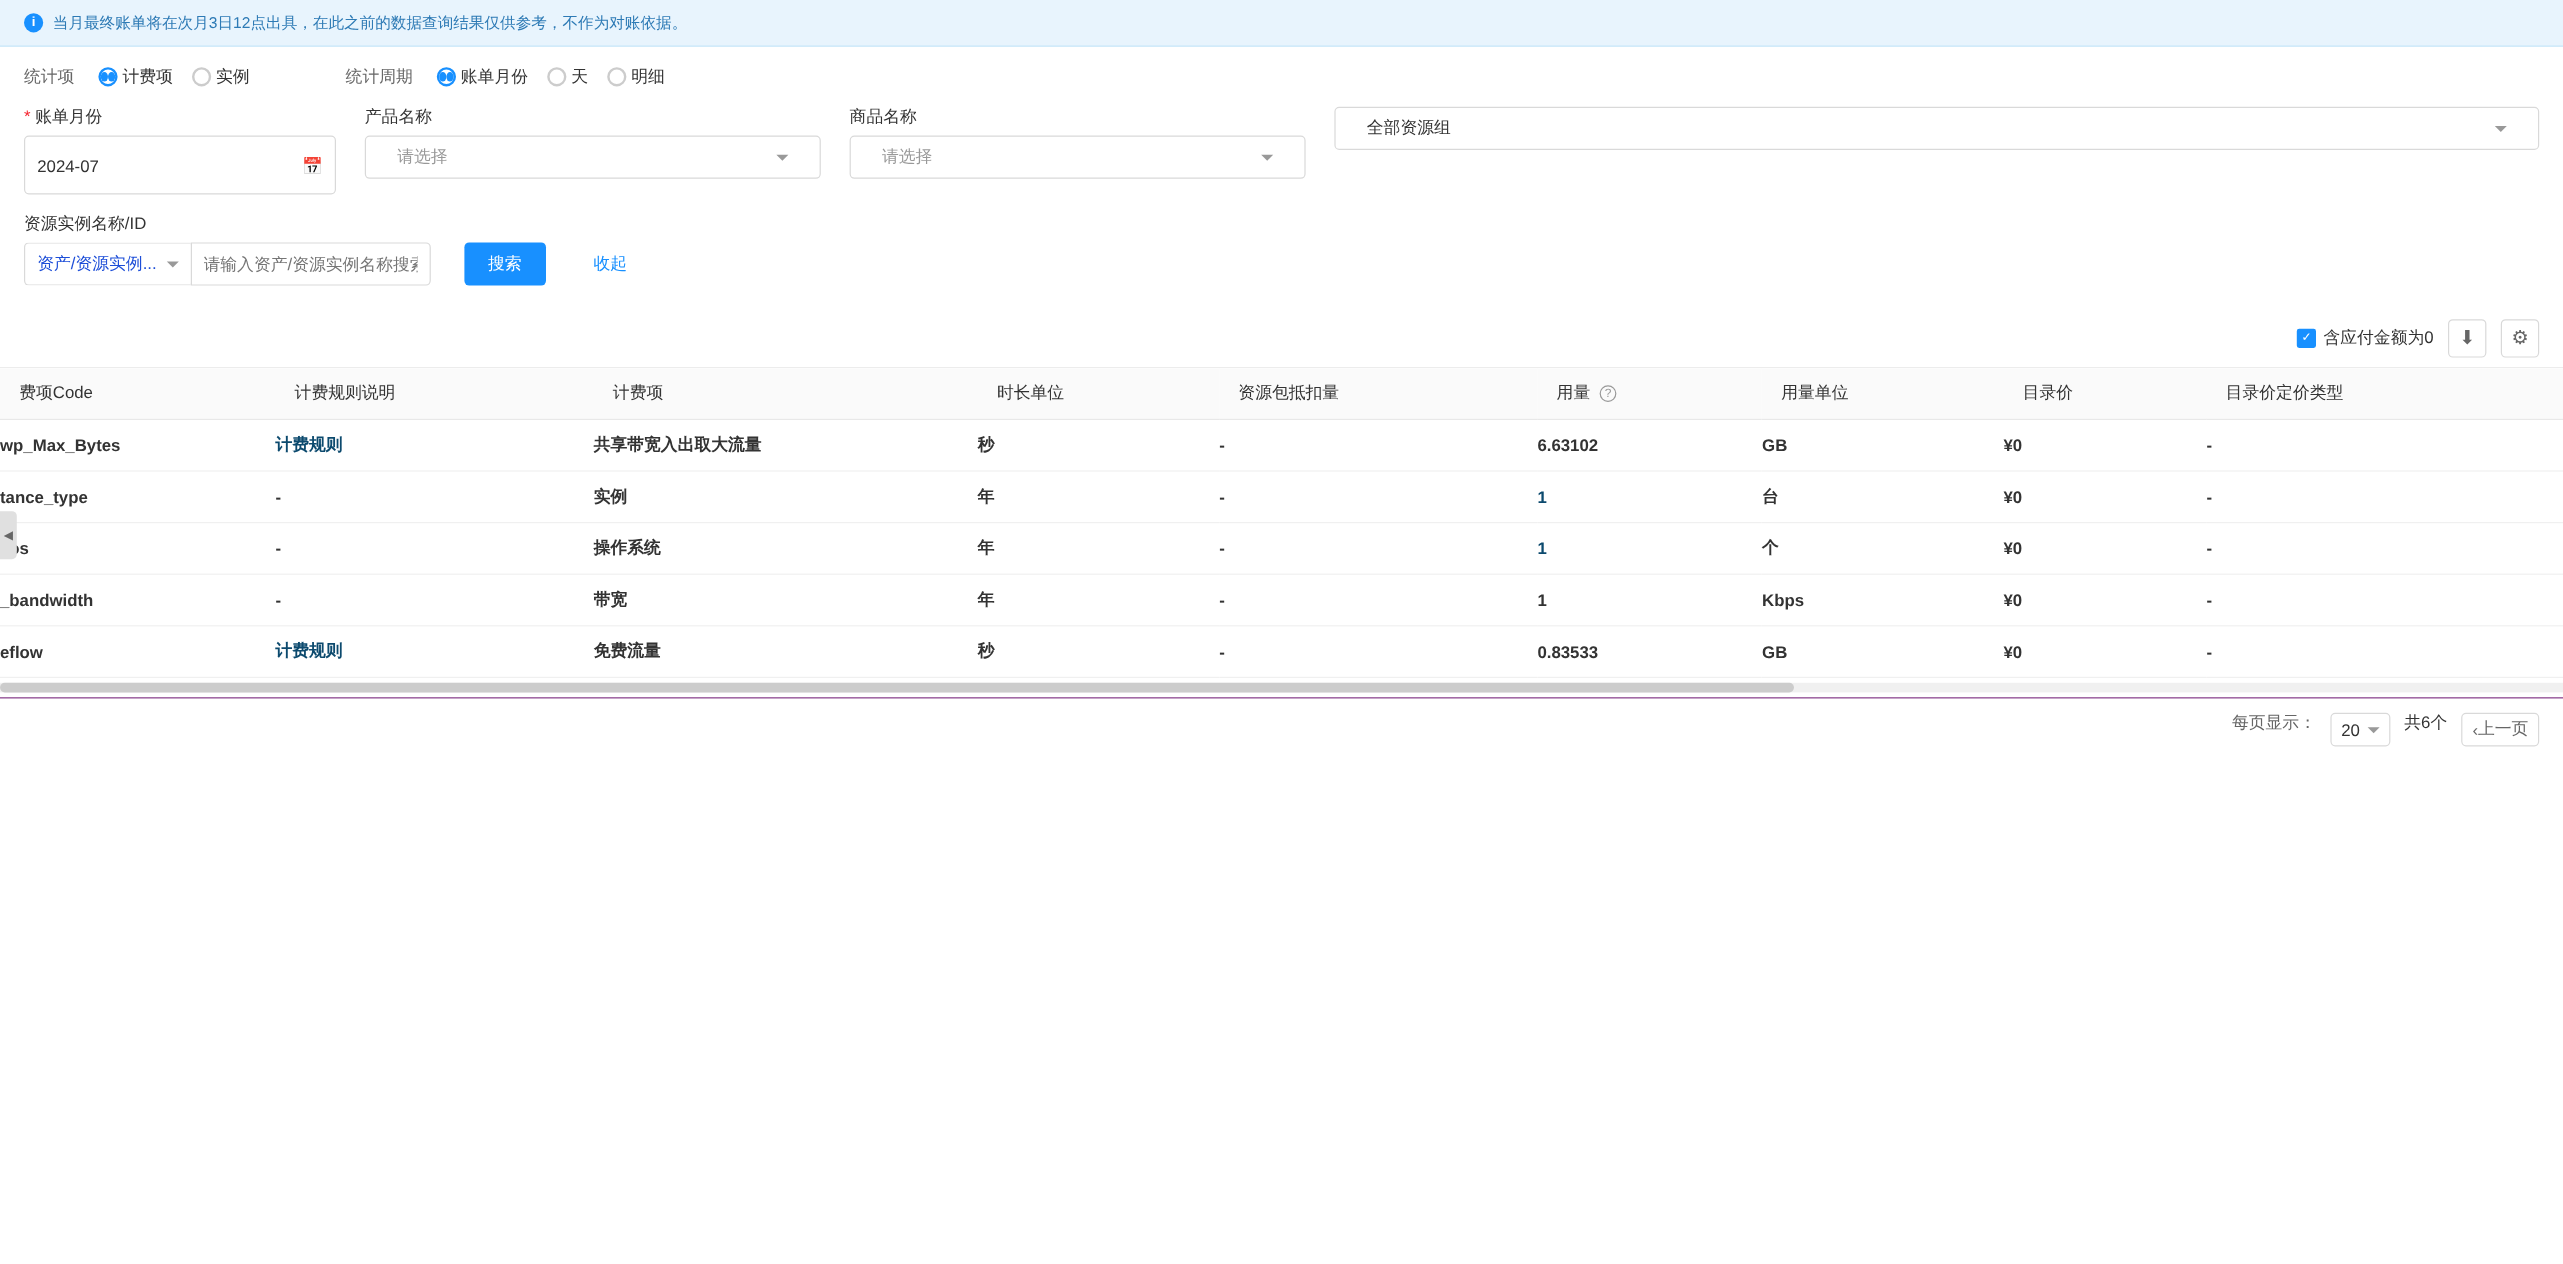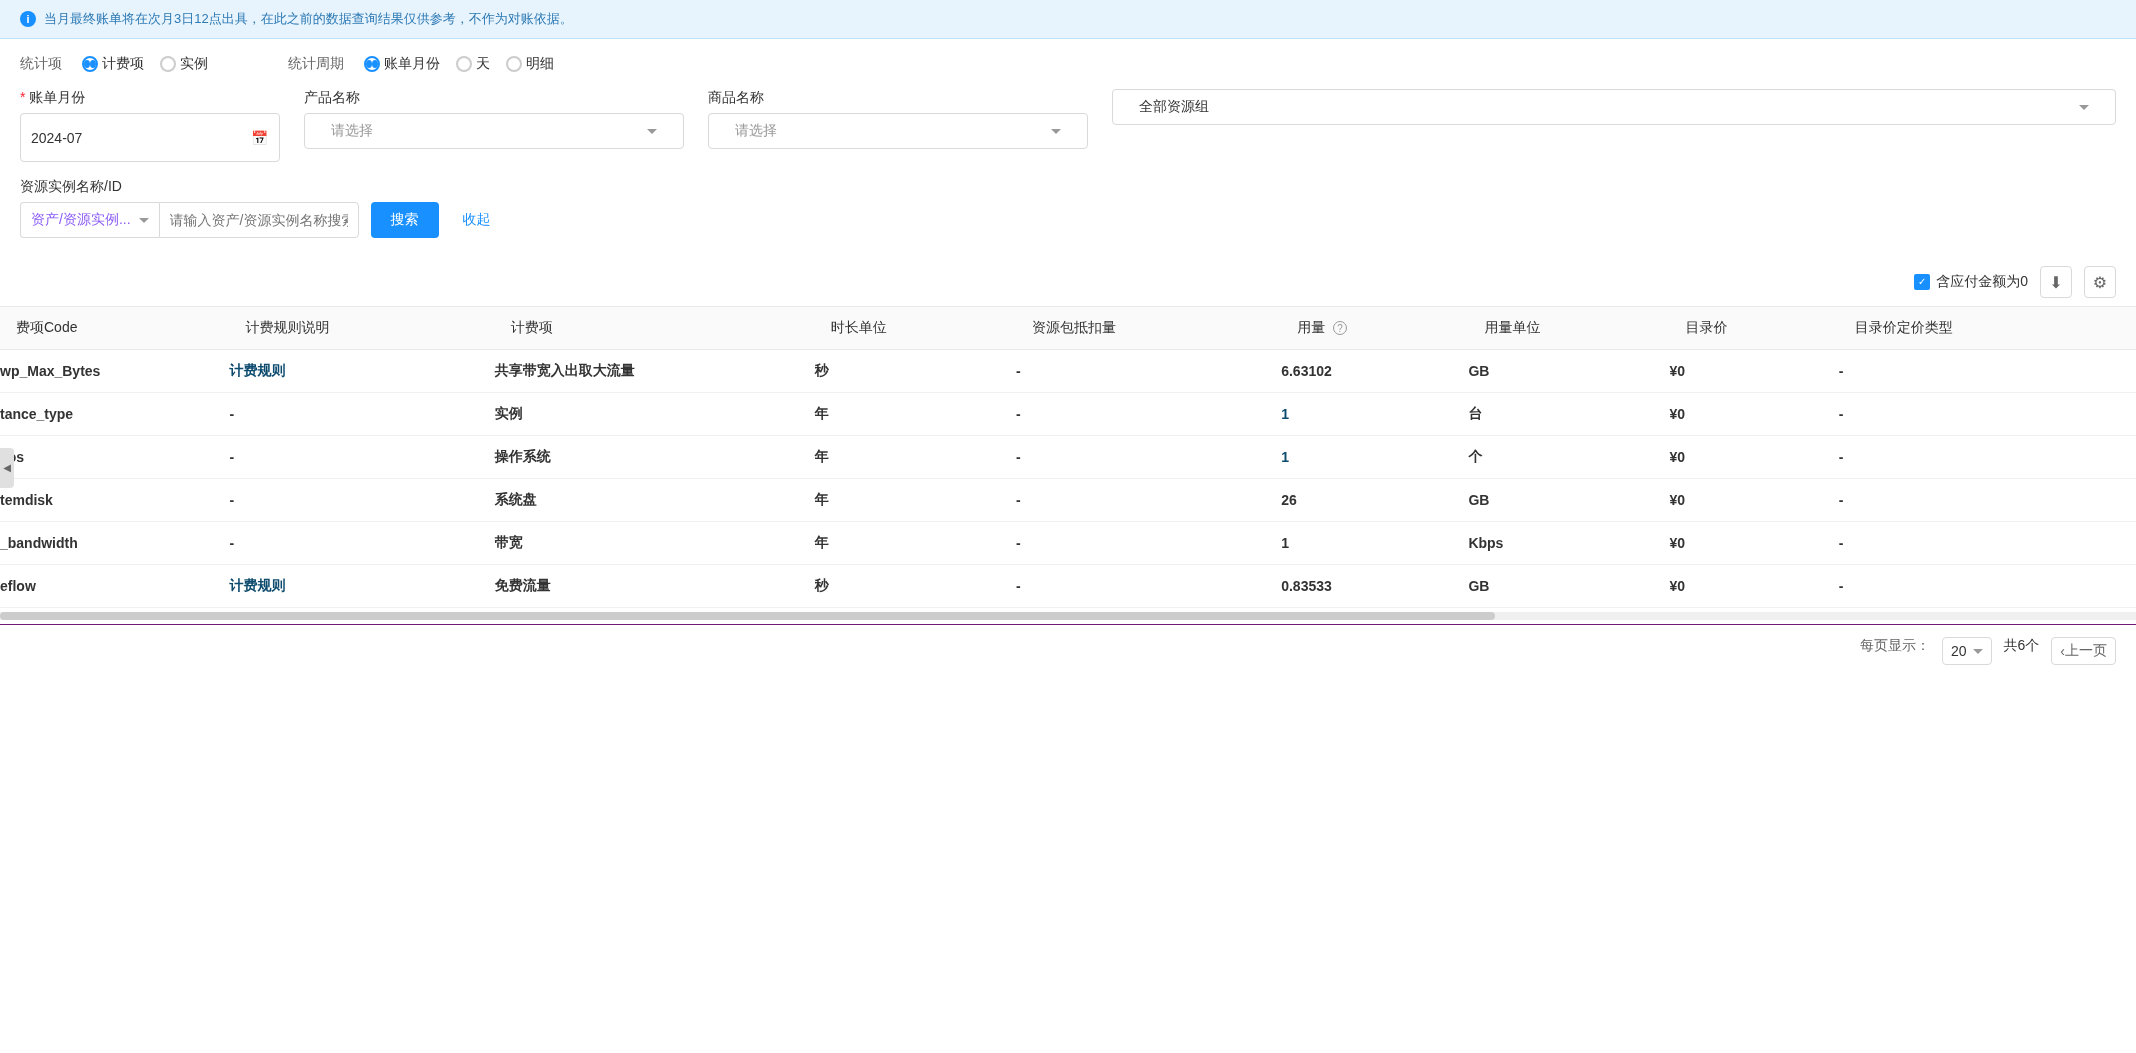--- a/index.html
+++ b/index.html
@@ -136,21 +136,21 @@
       border-left: 5px solid transparent;
       border-right: 5px solid transparent;
       border-top: 5px solid #999;
       flex-shrink: 0;
     }
 
     
     .resource-row {
       display: flex;
       align-items: flex-end;
-      gap: 12px;
+      gap: 28px;
       margin-bottom: 20px;
     }
 
     .resource-field-group {
       display: flex;
       flex-direction: column;
       gap: 6px;
     }
 
     .resource-input-row {
@@ -159,21 +159,21 @@
       gap: 0;
     }
 
     .resource-type-select {
       height: 36px;
       border: 1px solid #d9d9d9;
       border-right: none;
       border-radius: 4px 0 0 4px;
       padding: 0 10px;
       font-size: 14px;
-      color: #8b5cf6;
+      color: #1d4ed8;
       background: #fff;
       display: flex;
       align-items: center;
       gap: 8px;
       cursor: pointer;
       white-space: nowrap;
     }
 
     .resource-search-input {
       height: 36px;
@@ -532,35 +532,20 @@
       <td>年</td>
       <td>-</td>
       <td>
         <span class="link-text">1</span>
       </td>
       <td>个</td>
       <td>¥0</td>
       <td>-</td>
     </tr>
             <tr>
-      <td>temdisk</td>
-      <td>
-        -
-      </td>
-      <td>系统盘</td>
-      <td>年</td>
-      <td>-</td>
-      <td>
-        26
-      </td>
-      <td>GB</td>
-      <td>¥0</td>
-      <td>-</td>
-    </tr>
-            <tr>
       <td>_bandwidth</td>
       <td>
         -
       </td>
       <td>带宽</td>
       <td>年</td>
       <td>-</td>
       <td>
         1
       </td>

